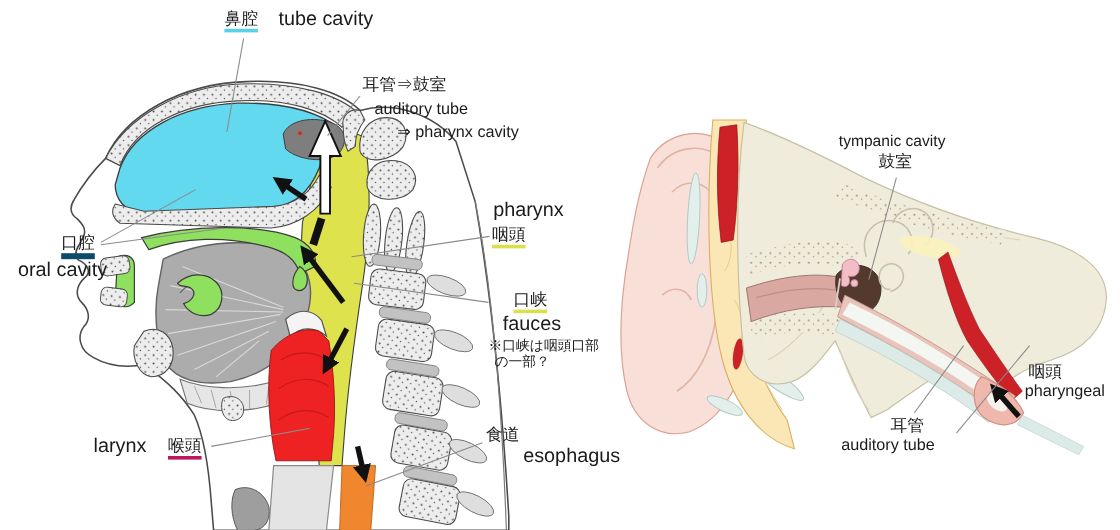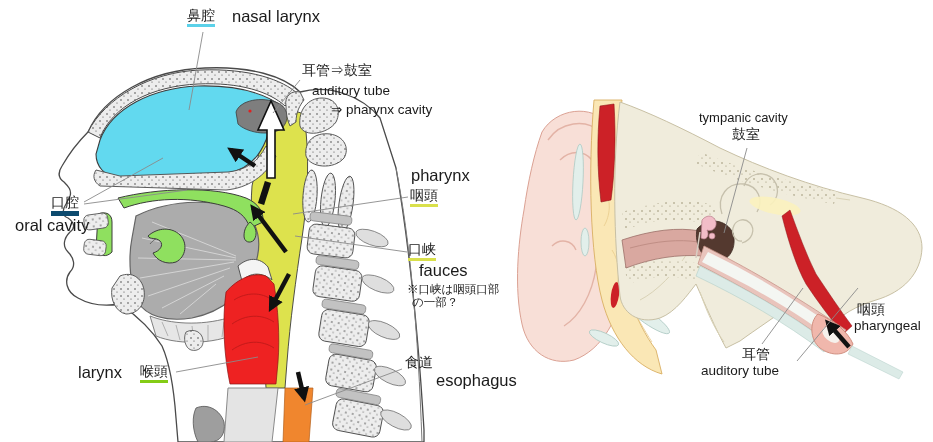--- a/index.html
+++ b/index.html
@@ -10,21 +10,21 @@
   .canvas svg{position:absolute;left:0;top:0;}
   .lbl{position:absolute;white-space:nowrap;line-height:1.1;color:#1a1a1a;}
   .jp{font-size:14px;}
   .jp-sm{font-size:14px;}
   .en{font-size:16.5px;}
   .en-sm{font-size:13.5px;}
   .en-xs{font-size:13px;}
   .u-cyan{display:inline-block;border-bottom:3px solid #5BD1E9;padding-bottom:1px;}
   .u-green{display:inline-block;border-bottom:5px solid #0c4a6e;padding-bottom:1px;}
   .u-yellow{display:inline-block;border-bottom:3px solid #D9E04B;padding-bottom:1px;}
-  .u-coral{display:inline-block;border-bottom:3px solid #84cc16;padding-bottom:1px;}
+  .u-coral{display:inline-block;border-bottom:3px solid #be185d;padding-bottom:1px;}
   .note{font-size:11.5px;line-height:13px;margin-left:23px;}
   .note span{display:block;}
   .note .ind{margin-left:5px;}
 </style>
 </head>
 <body>
 
 <div class="canvas">
 
 <svg width="933" height="442" viewBox="0 0 933 442">
@@ -218,33 +218,33 @@
     <line x1="407" y1="252" x2="295" y2="236"></line>
     <line x1="176" y1="372" x2="258" y2="357"></line>
     <line x1="402" y1="369" x2="305" y2="405"></line>
     <line x1="747" y1="148" x2="724" y2="233"></line>
     <line x1="762" y1="344" x2="803" y2="288"></line>
     <line x1="797" y1="361" x2="858" y2="288"></line>
   </g>
 </svg>
 
 <div class="lbl jp" style="left:187px;top:8px;"><span class="u-cyan">鼻腔</span></div>
-<div class="lbl en" style="left:232px;top:7px;">nasal larynx</div>
+<div class="lbl en" style="left:232px;top:7px;">tube cavity</div>
 
 <div class="lbl jp" style="left:302px;top:63px;">耳管⇒鼓室</div>
 <div class="lbl en-sm" style="left:312px;top:84px;">auditory tube</div>
 <div class="lbl en-sm" style="left:331px;top:103px;">⇒ pharynx cavity</div>
 
 <div class="lbl jp" style="left:51px;top:195px;"><span class="u-green">口腔</span></div>
 <div class="lbl en" style="left:15px;top:216px;">oral cavity</div>
 
 <div class="lbl en" style="left:411px;top:166px;">pharynx</div>
 <div class="lbl jp" style="left:410px;top:188px;"><span class="u-yellow">咽頭</span></div>
 
-<div class="lbl jp" style="left:408px;top:242px;"><span class="u-yellow">口峡</span></div>
+<div class="lbl jp" style="left:428px;top:242px;"><span class="u-yellow">口峡</span></div>
 <div class="lbl en" style="left:419px;top:261px;">fauces</div>
 
 <div class="lbl note" style="left:384px;top:283px;">
   <span>※口峡は咽頭口部</span>
   <span class="ind">の一部？</span>
 </div>
 
 <div class="lbl en" style="left:78px;top:363px;">larynx</div>
 <div class="lbl jp" style="left:140px;top:364px;"><span class="u-coral">喉頭</span></div>
 

